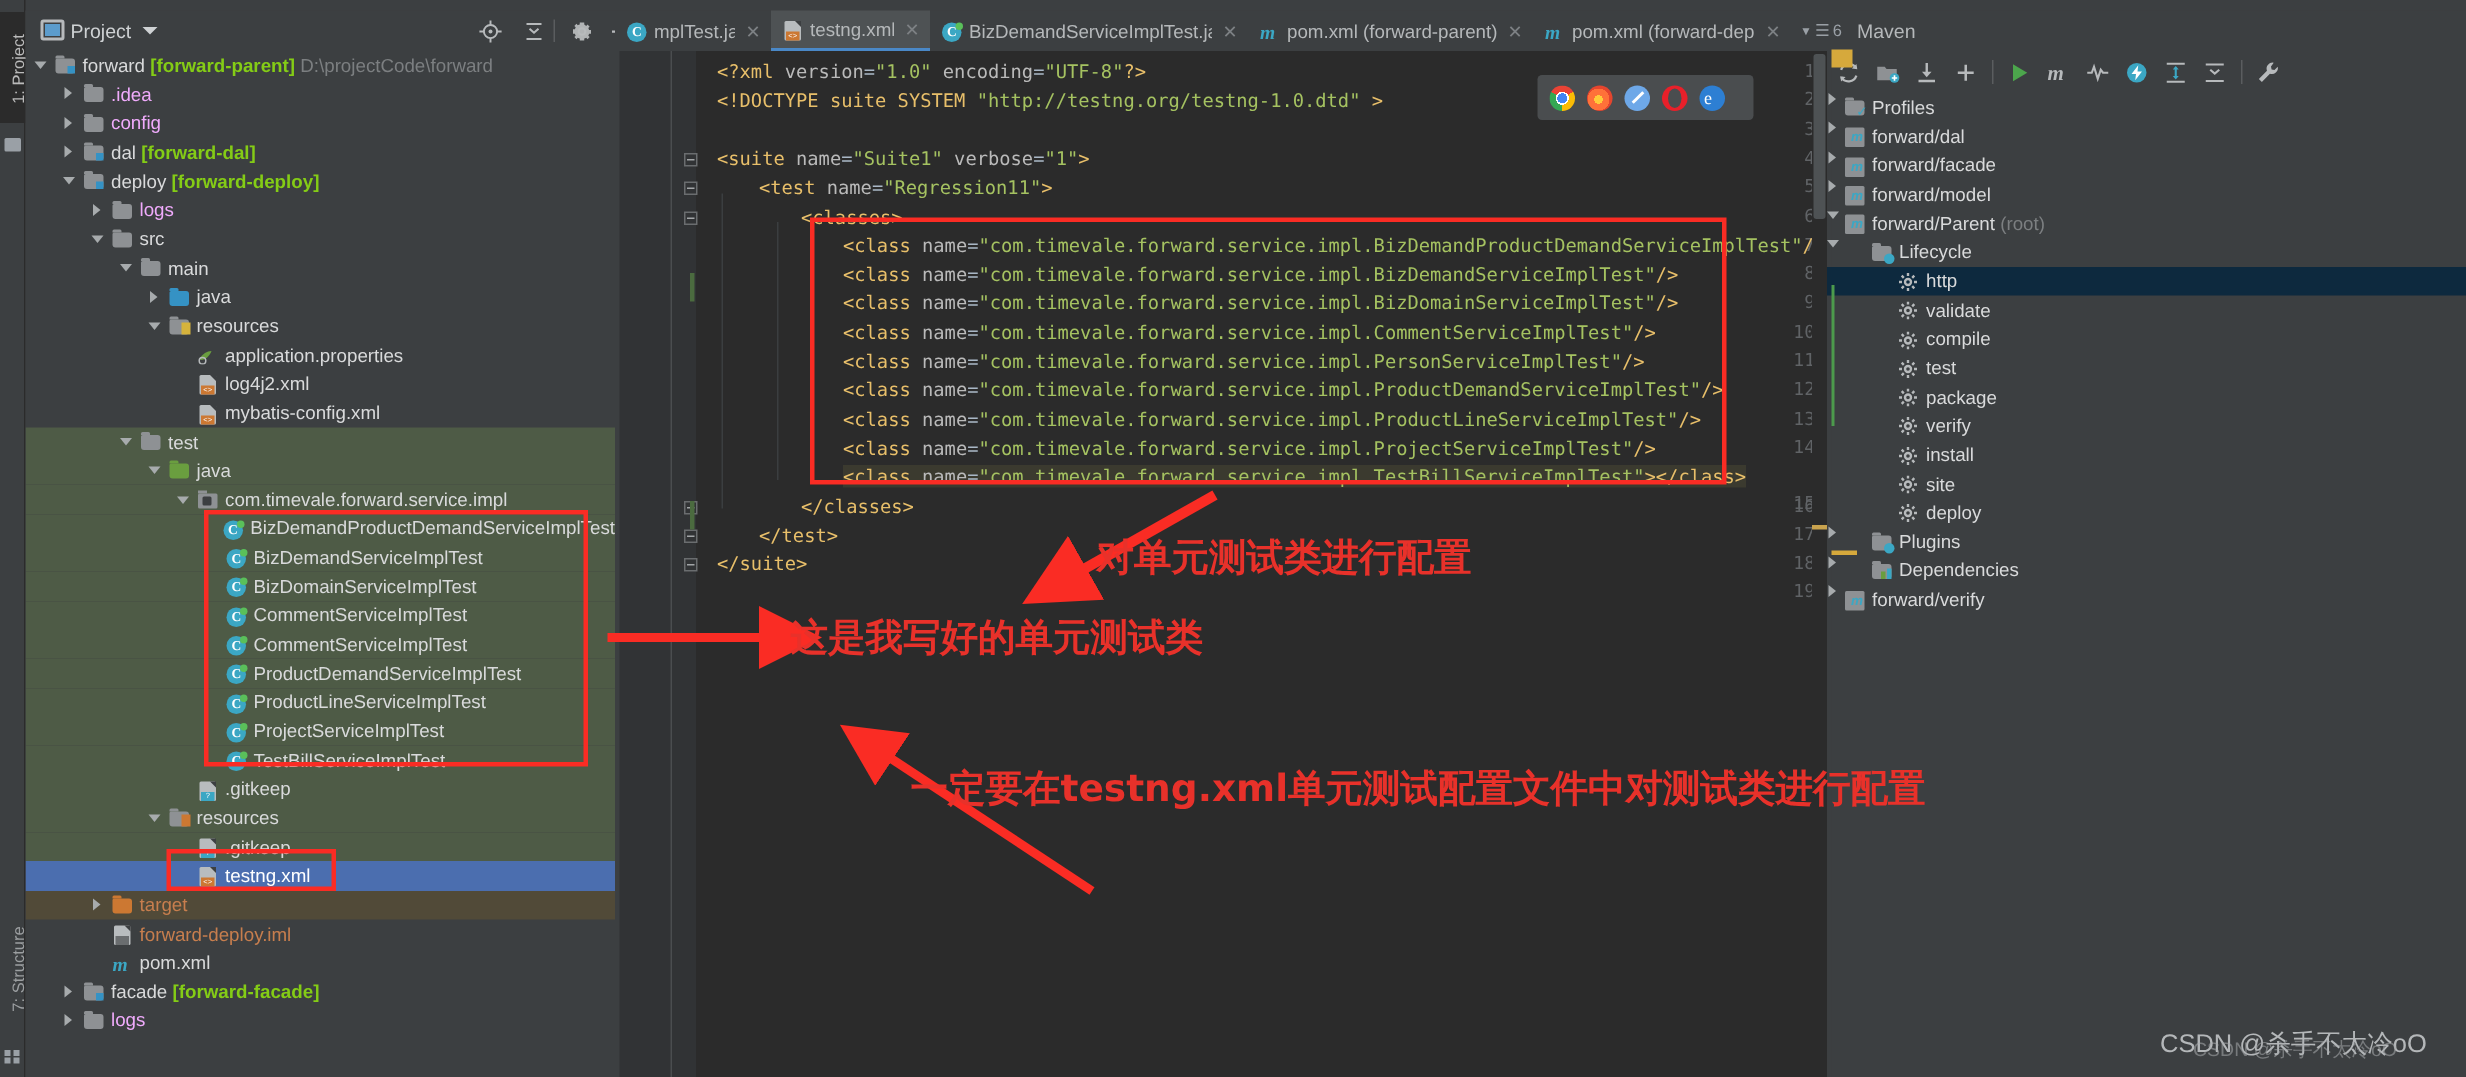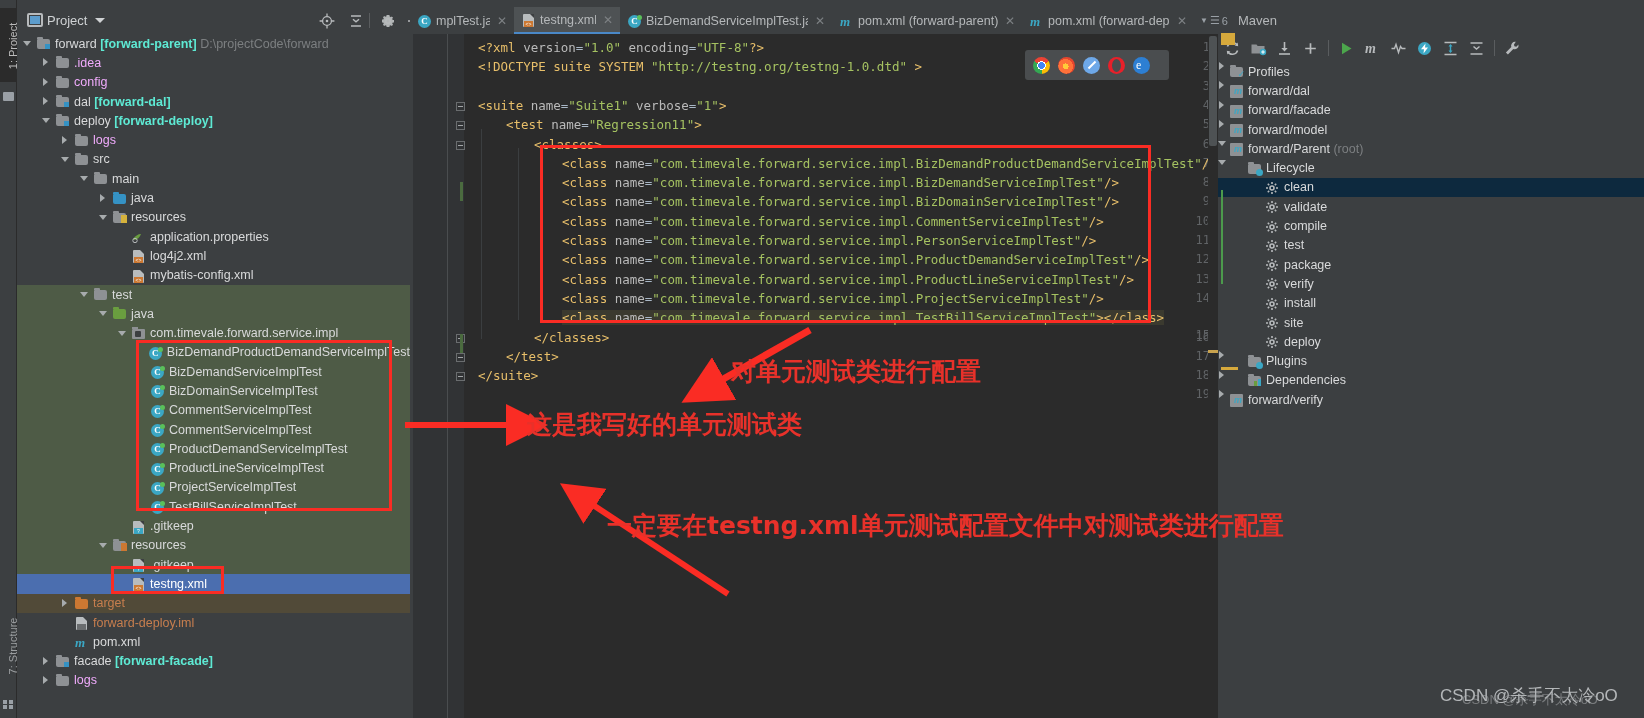--- a/index.html
+++ b/index.html
@@ -65,21 +65,21 @@
   .tw.open::before{
     content:''; position:absolute; left:0px; top:2px;
     border-top:5px solid #a7abad; border-left:4px solid transparent; border-right:4px solid transparent;
   }
   .ico { width:15px;height:15px; flex:0 0 auto; position:relative; margin-right:4px; }
   .lbl { color:#b5b8ba; }
   .lbl.folder-yellow { color:#f0abfc; }
   .lbl.orange { color:#c77e4e; }
   .lbl.white { color:#d9dadb; }
   .lbl .dim { color:#7c7f81; font-weight:normal; }
-  .lbl b { font-weight:bold; color:#5eead4; }
+  .lbl b { font-weight:bold; color:#84cc16; }
 
   
   .folder { position:absolute; left:1px; top:3px; width:13px; height:10px; background:#8e9194; border-radius:1px 2px 2px 2px; }
   .folder::before{ content:''; position:absolute; left:0; top:-2px; width:6px;height:2px;background:#8e9194;border-radius:1px 1px 0 0;}
   .folder.blue { background:#3592c4; } .folder.blue::before{background:#3592c4;}
   .folder.green { background:#6a9e3f; } .folder.green::before{background:#6a9e3f;}
   .folder.orange { background:#cc7832; } .folder.orange::before{background:#cc7832;}
   .mod-badge { position:absolute; right:0px; bottom:0px; width:5px;height:5px; background:#3592c4; }
   .src-badge { position:absolute; right:-1px; bottom:0px; width:6px;height:8px;
                background:#d6b33c; }
@@ -779,21 +779,21 @@
         </div>
         <div class="mrow sel" style="padding-left: 42px;">
           <span class="tw "></span>
           <span style="width: 5px;"></span>
           <span class="ico">
             <span class="gear"><svg viewBox="0 0 12 12" width="12" height="12">
                 <circle cx="6" cy="6" r="2" fill="none" stroke="#b7babc" stroke-width="1.6"></circle>
                 <path d="M6 0v2M6 10v2M0 6h2M10 6h2M1.8 1.8l1.4 1.4M8.8 8.8l1.4 1.4M10.2 1.8L8.8 3.2M3.2 8.8L1.8 10.2" stroke="#b7babc" stroke-width="1.6"></path>
               </svg></span>
           </span>
-          <span class="lbl white">clean</span>
+          <span class="lbl white">http</span>
         </div>
         <div class="mrow" style="padding-left: 42px;">
           <span class="tw "></span>
           <span style="width: 5px;"></span>
           <span class="ico">
             <span class="gear"><svg viewBox="0 0 12 12" width="12" height="12">
                 <circle cx="6" cy="6" r="2" fill="none" stroke="#b7babc" stroke-width="1.6"></circle>
                 <path d="M6 0v2M6 10v2M0 6h2M10 6h2M1.8 1.8l1.4 1.4M8.8 8.8l1.4 1.4M10.2 1.8L8.8 3.2M3.2 8.8L1.8 10.2" stroke="#b7babc" stroke-width="1.6"></path>
               </svg></span>
           </span>

